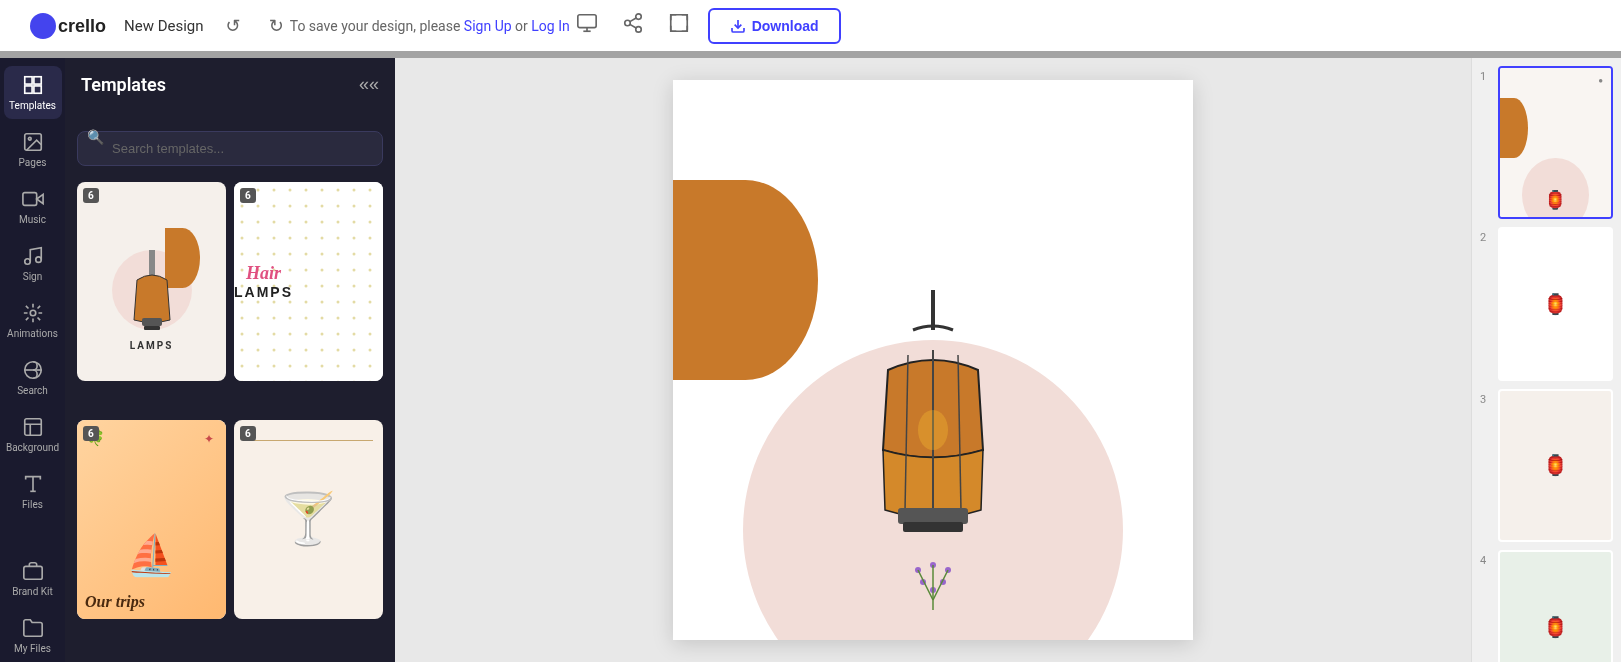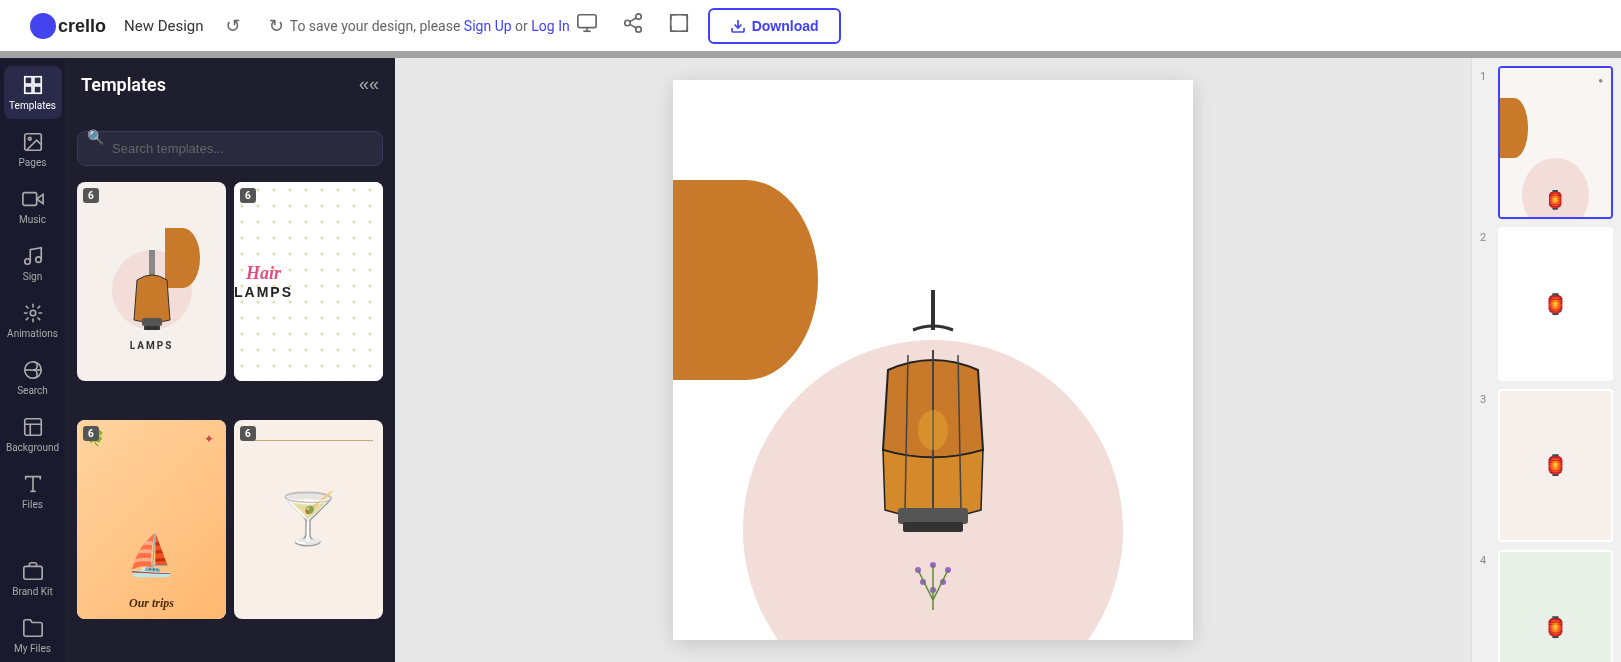--- a/index.html
+++ b/index.html
@@ -312,21 +312,21 @@
       </div>
 
       <div class="template-card">
         <div class="template-badge">6</div>
         <div class="tcard-trips" style="background:linear-gradient(135deg,#ffd4a0,#ffb870);height:100%;display:flex;flex-direction:column;justify-content:flex-end;padding:8px;position:relative">
 
           <div style="position:absolute;top:8px;left:8px;font-size:16px;color:#5a8a3a">🍀</div>
           <div style="position:absolute;top:12px;right:12px;font-size:12px;color:#c84a4a">✦</div>
 
           <div style="position:absolute;bottom:40px;left:50%;transform:translateX(-50%);font-size:40px">⛵</div>
-          <div style="font-family:Georgia,serif;font-size:12px;color:#4a2a10;font-style:italic;text-align:center;font-weight:600">Our trips</div>
+          <div style="font-family:Georgia,serif;font-size:16px;color:#4a2a10;font-style:italic;text-align:left;font-weight:600">Our trips</div>
         </div>
       </div>
 
       <div class="template-card">
         <div class="template-badge">6</div>
         <div class="tcard-cocktail" style="background:#f8f0e8;height:100%;display:flex;flex-direction:column;align-items:center;justify-content:center">
           <div style="font-size:50px">🍸</div>
 
           <div style="position:absolute;top:20px;left:10px;right:10px">
             <div style="border-top:1px solid #c8a870;margin-bottom:4px"></div>

